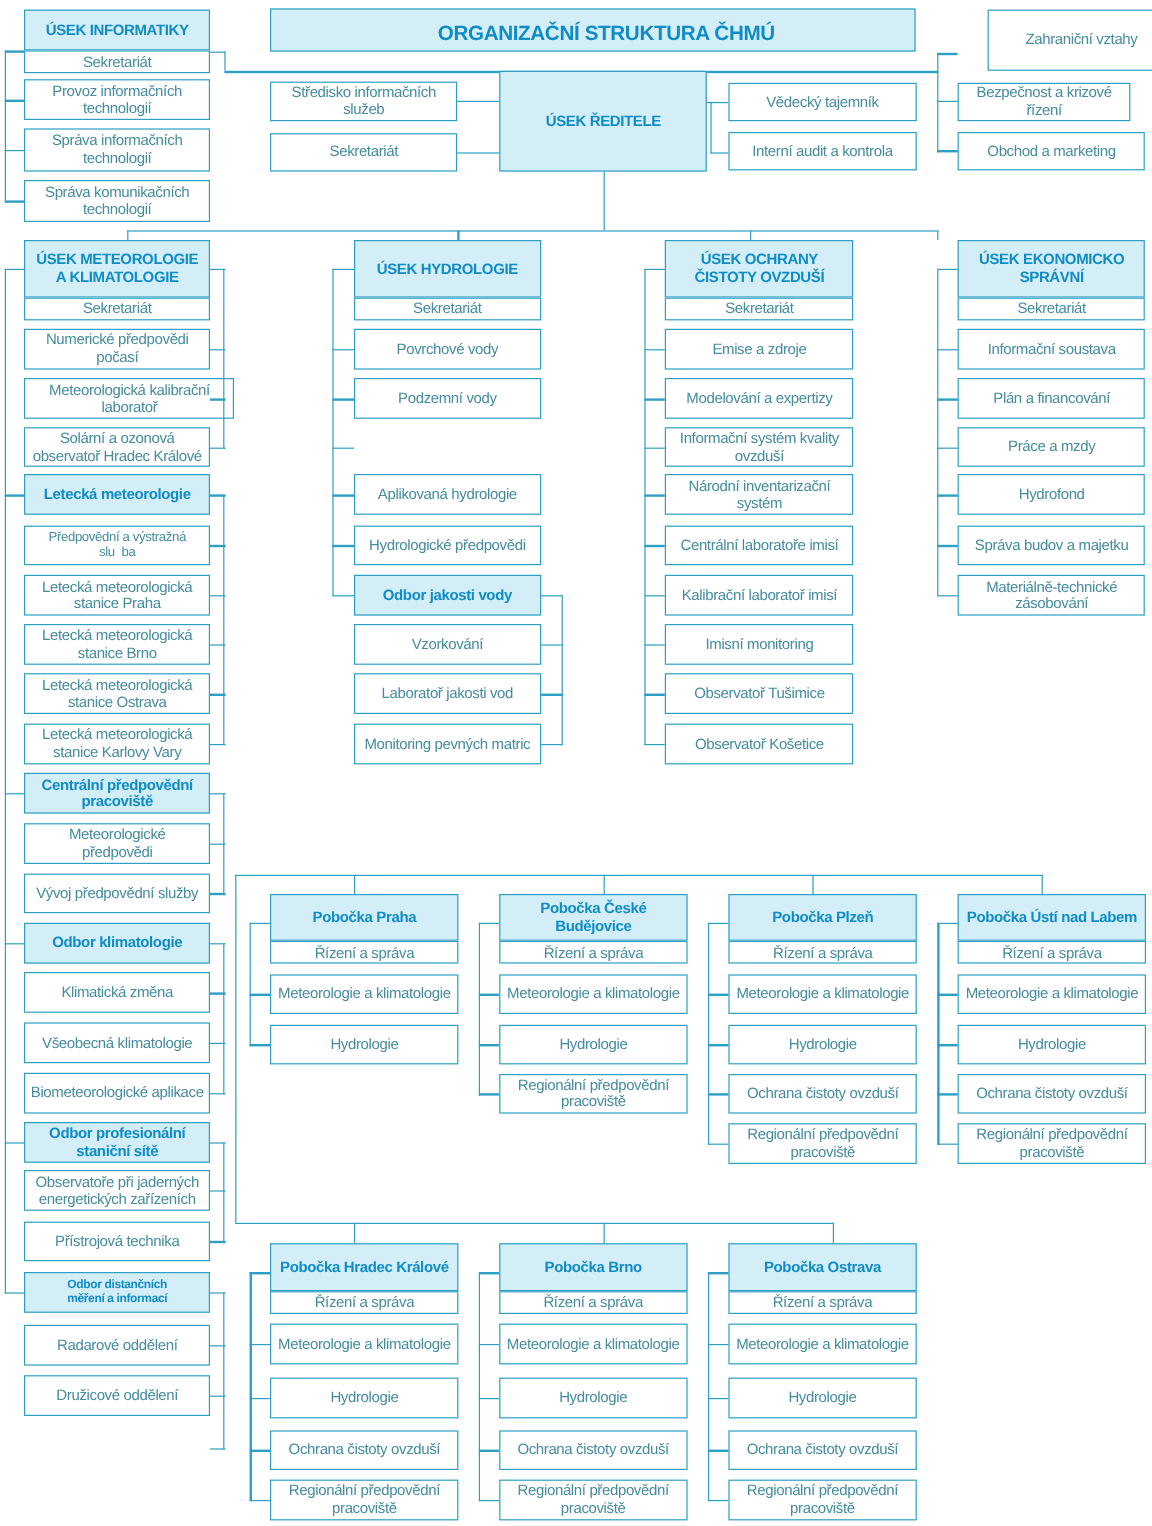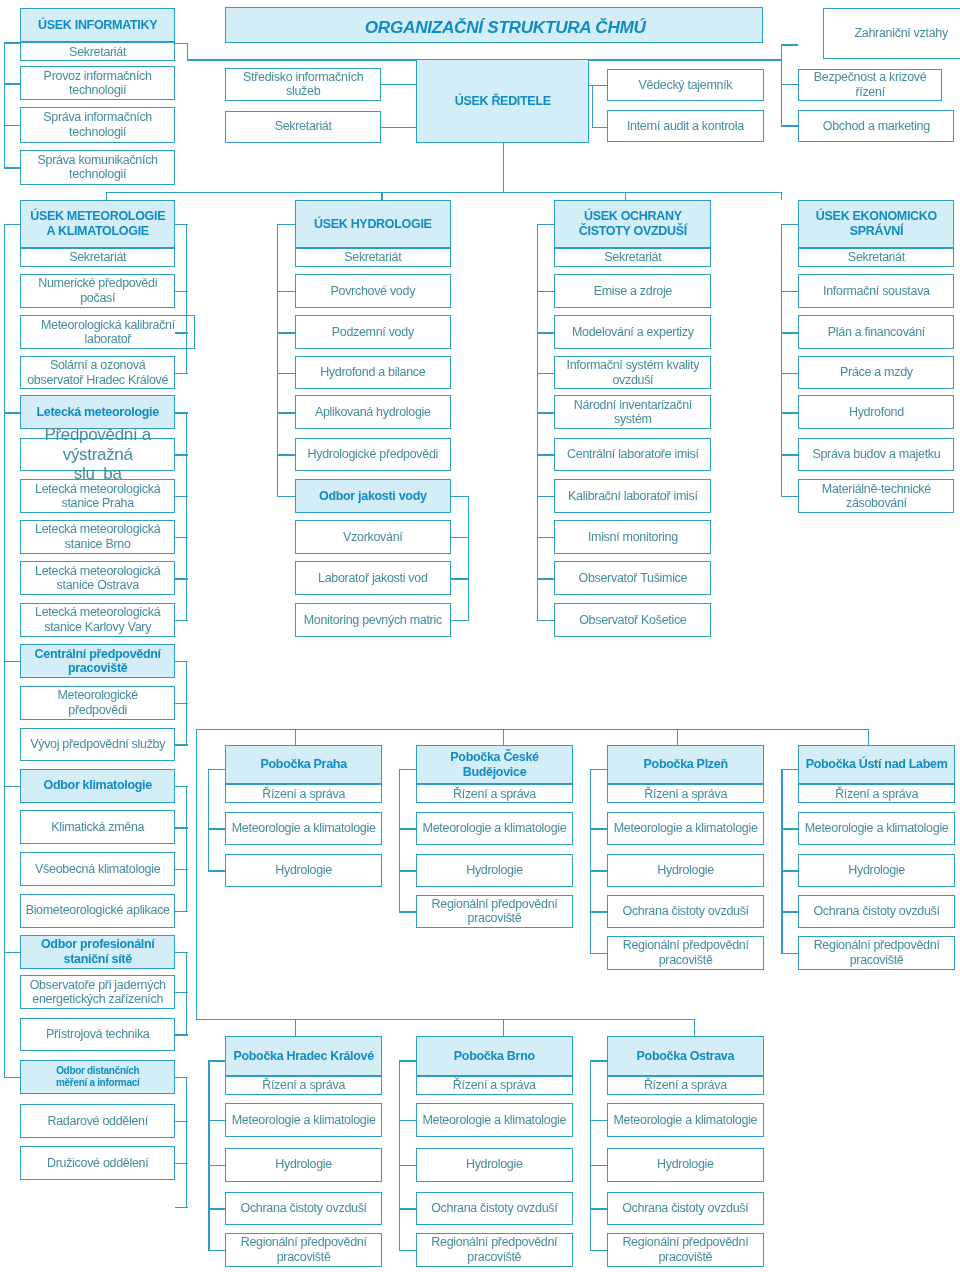--- a/index.html
+++ b/index.html
@@ -6,21 +6,21 @@
 html,body{margin:0;padding:0;background:#fff;}
 body{width:960px;height:1272px;position:relative;overflow:hidden;
      font-family:"Liberation Sans","DejaVu Sans",sans-serif;}
 #stage{position:absolute;left:0;top:0;width:960px;height:1272px;}
 .bx{position:absolute;box-sizing:border-box;border:1.3px solid #2e9fc4;
     display:flex;align-items:center;justify-content:center;text-align:center;
     color:#458c9f;letter-spacing:-0.31px;line-height:1.17;background:#fff;}
 .bx.hdr{background:#d3eef7;color:#0f8cc6;font-weight:bold;}
 .bx .t{display:block;padding:0 2px;white-space:pre-wrap;}
 .bx.title{letter-spacing:-0.3px;}
-.bx.title .t{padding-left:24px;padding-top:4px;font-style:italic;}
+.bx.title .t{padding-left:24px;padding-top:4px;}
 .ln{position:absolute;background:#2e9fc4;display:block;}
 </style>
 </head>
 <body>
 
 <div id="stage">
 <div class="bx hdr" style="left:20.3px;top:7.8px;width:154.7px;height:34.6px;font-size:12.5px">
       <span class="t">ÚSEK INFORMATIKY</span>
     </div>
 <div class="bx itm" style="left:20.3px;top:42.4px;width:154.7px;height:18.9px;font-size:12.5px">
@@ -95,21 +95,21 @@
       <span class="t">Meteorologická kalibrační
 laboratoř</span>
     </div>
 <div class="bx itm" style="left:20.4px;top:355.6px;width:154.6px;height:33.9px;font-size:12.5px">
       <span class="t">Solární a ozonová
 observatoř Hradec Králové</span>
     </div>
 <div class="bx hdr" style="left:20.4px;top:395.4px;width:154.6px;height:33.9px;font-size:12.5px">
       <span class="t">Letecká meteorologie</span>
     </div>
-<div class="bx itm" style="left:20.4px;top:437.5px;width:154.6px;height:33.9px;font-size:17px">
+<div class="bx itm" style="left:20.4px;top:437.5px;width:154.6px;height:33.9px;font-size:11px">
       <span class="t">Předpovědní a výstražná
 slu  ba</span>
     </div>
 <div class="bx itm" style="left:20.4px;top:479.2px;width:154.6px;height:33.9px;font-size:12.5px">
       <span class="t">Letecká meteorologická
 stanice Praha</span>
     </div>
 <div class="bx itm" style="left:20.4px;top:520px;width:154.6px;height:33.9px;font-size:12.5px">
       <span class="t">Letecká meteorologická
 stanice Brno</span>
@@ -170,23 +170,20 @@
       <span class="t">ÚSEK HYDROLOGIE</span>
     </div>
 <div class="bx itm" style="left:294.6px;top:248.2px;width:156.4px;height:18.9px;font-size:12.5px">
       <span class="t">Sekretariát</span>
     </div>
 <div class="bx itm" style="left:294.6px;top:274px;width:156.4px;height:33.9px;font-size:12.5px">
       <span class="t">Povrchové vody</span>
     </div>
 <div class="bx itm" style="left:294.6px;top:315.4px;width:156.4px;height:33.9px;font-size:12.5px">
       <span class="t">Podzemní vody</span>
-    </div>
-<div class="bx itm" style="left:294.6px;top:355.6px;width:156.4px;height:33.9px;font-size:12.5px">
-      <span class="t">Hydrofond a bilance</span>
     </div>
 <div class="bx itm" style="left:294.6px;top:395.4px;width:156.4px;height:33.9px;font-size:12.5px">
       <span class="t">Aplikovaná hydrologie</span>
     </div>
 <div class="bx itm" style="left:294.6px;top:437.5px;width:156.4px;height:33.9px;font-size:12.5px">
       <span class="t">Hydrologické předpovědi</span>
     </div>
 <div class="bx hdr" style="left:294.6px;top:479.2px;width:156.4px;height:33.9px;font-size:12.5px">
       <span class="t">Odbor jakosti vody</span>
     </div>

